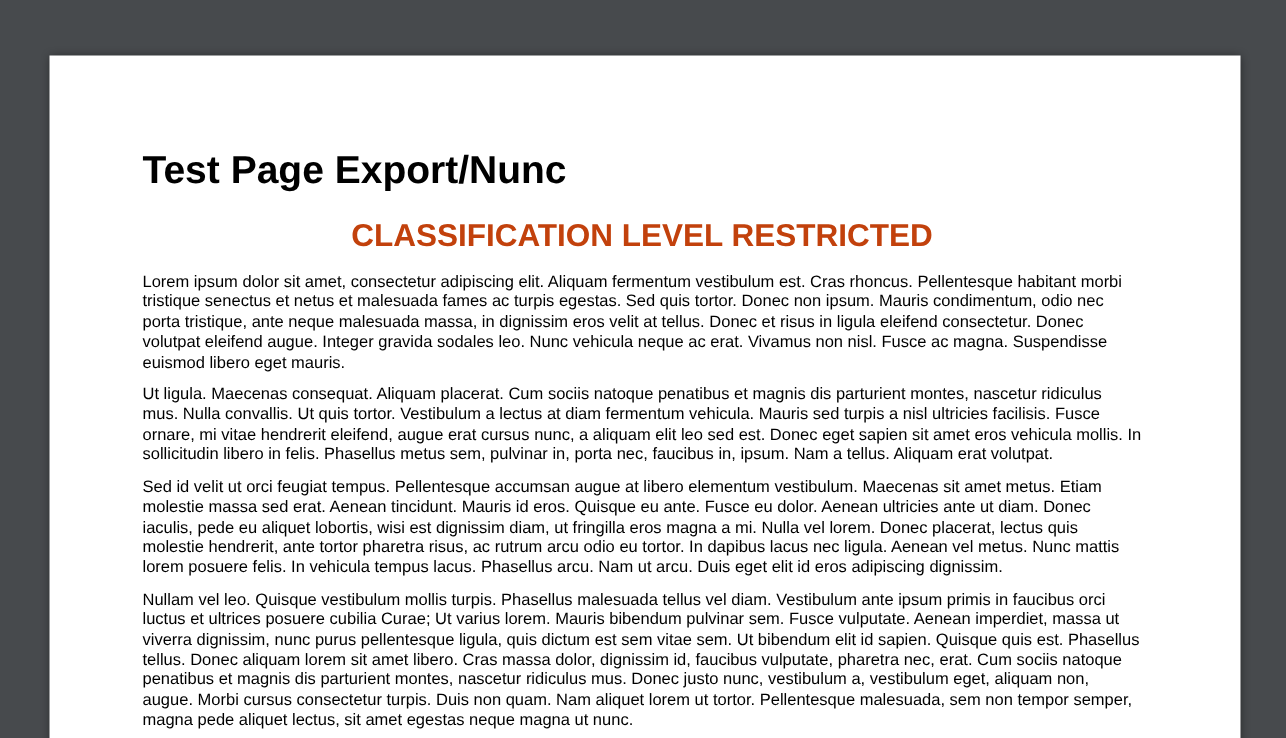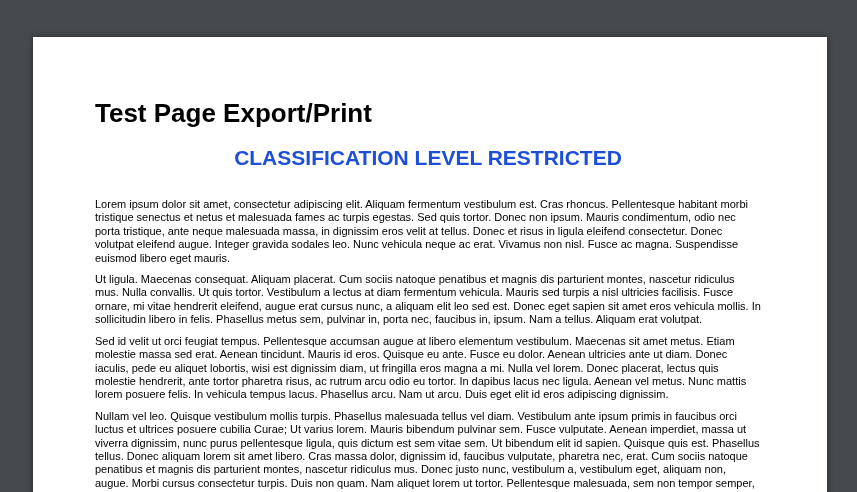--- a/index.html
+++ b/index.html
@@ -32,42 +32,42 @@
     color: #000000;
   }
   h1.doc-title {
     margin: 17px 0 10px 0;
     font-size: 26px;
     font-weight: bold;
     color: #000000;
     line-height: 1.15;
   }
   h2.classification {
-    margin: 17px 0 28px 0;
+    margin: 17px 0 12px 0;
     font-size: 21px;
     font-weight: bold;
     text-align: center;
-    color: #1d4ed8;
+    color: #c2410c;
     line-height: 1.15;
   }
   p.body-para {
     margin: 8px 0;
     font-size: 11px;
     line-height: 13.4px;
     color: #000000;
     text-align: left;
   }
 </style>
 </head>
 <body>
 
 <div class="viewport">
   <div class="page">
     <div class="page-content">
-      <h1 class="doc-title">Test Page Export/Print</h1>
+      <h1 class="doc-title">Test Page Export/Nunc</h1>
       <h2 class="classification">CLASSIFICATION LEVEL RESTRICTED</h2>
       <p class="body-para">Lorem ipsum dolor sit amet, consectetur adipiscing elit. Aliquam fermentum vestibulum est. Cras rhoncus. Pellentesque habitant morbi tristique senectus et netus et malesuada fames ac turpis egestas. Sed quis tortor. Donec non ipsum. Mauris condimentum, odio nec porta tristique, ante neque malesuada massa, in dignissim eros velit at tellus. Donec et risus in ligula eleifend consectetur. Donec volutpat eleifend augue. Integer gravida sodales leo. Nunc vehicula neque ac erat. Vivamus non nisl. Fusce ac magna. Suspendisse euismod libero eget mauris.</p>
       <p class="body-para">Ut ligula. Maecenas consequat. Aliquam placerat. Cum sociis natoque penatibus et magnis dis parturient montes, nascetur ridiculus mus. Nulla convallis. Ut quis tortor. Vestibulum a lectus at diam fermentum vehicula. Mauris sed turpis a nisl ultricies facilisis. Fusce ornare, mi vitae hendrerit eleifend, augue erat cursus nunc, a aliquam elit leo sed est. Donec eget sapien sit amet eros vehicula mollis. In sollicitudin libero in felis. Phasellus metus sem, pulvinar in, porta nec, faucibus in, ipsum. Nam a tellus. Aliquam erat volutpat.</p>
       <p class="body-para">Sed id velit ut orci feugiat tempus. Pellentesque accumsan augue at libero elementum vestibulum. Maecenas sit amet metus. Etiam molestie massa sed erat. Aenean tincidunt. Mauris id eros. Quisque eu ante. Fusce eu dolor. Aenean ultricies ante ut diam. Donec iaculis, pede eu aliquet lobortis, wisi est dignissim diam, ut fringilla eros magna a mi. Nulla vel lorem. Donec placerat, lectus quis molestie hendrerit, ante tortor pharetra risus, ac rutrum arcu odio eu tortor. In dapibus lacus nec ligula. Aenean vel metus. Nunc mattis lorem posuere felis. In vehicula tempus lacus. Phasellus arcu. Nam ut arcu. Duis eget elit id eros adipiscing dignissim.</p>
       <p class="body-para">Nullam vel leo. Quisque vestibulum mollis turpis. Phasellus malesuada tellus vel diam. Vestibulum ante ipsum primis in faucibus orci luctus et ultrices posuere cubilia Curae; Ut varius lorem. Mauris bibendum pulvinar sem. Fusce vulputate. Aenean imperdiet, massa ut viverra dignissim, nunc purus pellentesque ligula, quis dictum est sem vitae sem. Ut bibendum elit id sapien. Quisque quis est. Phasellus tellus. Donec aliquam lorem sit amet libero. Cras massa dolor, dignissim id, faucibus vulputate, pharetra nec, erat. Cum sociis natoque penatibus et magnis dis parturient montes, nascetur ridiculus mus. Donec justo nunc, vestibulum a, vestibulum eget, aliquam non, augue. Morbi cursus consectetur turpis. Duis non quam. Nam aliquet lorem ut tortor. Pellentesque malesuada, sem non tempor semper, magna pede aliquet lectus, sit amet egestas neque magna ut nunc.</p>
     </div>
   </div>
 </div>
 
 </body></html>

